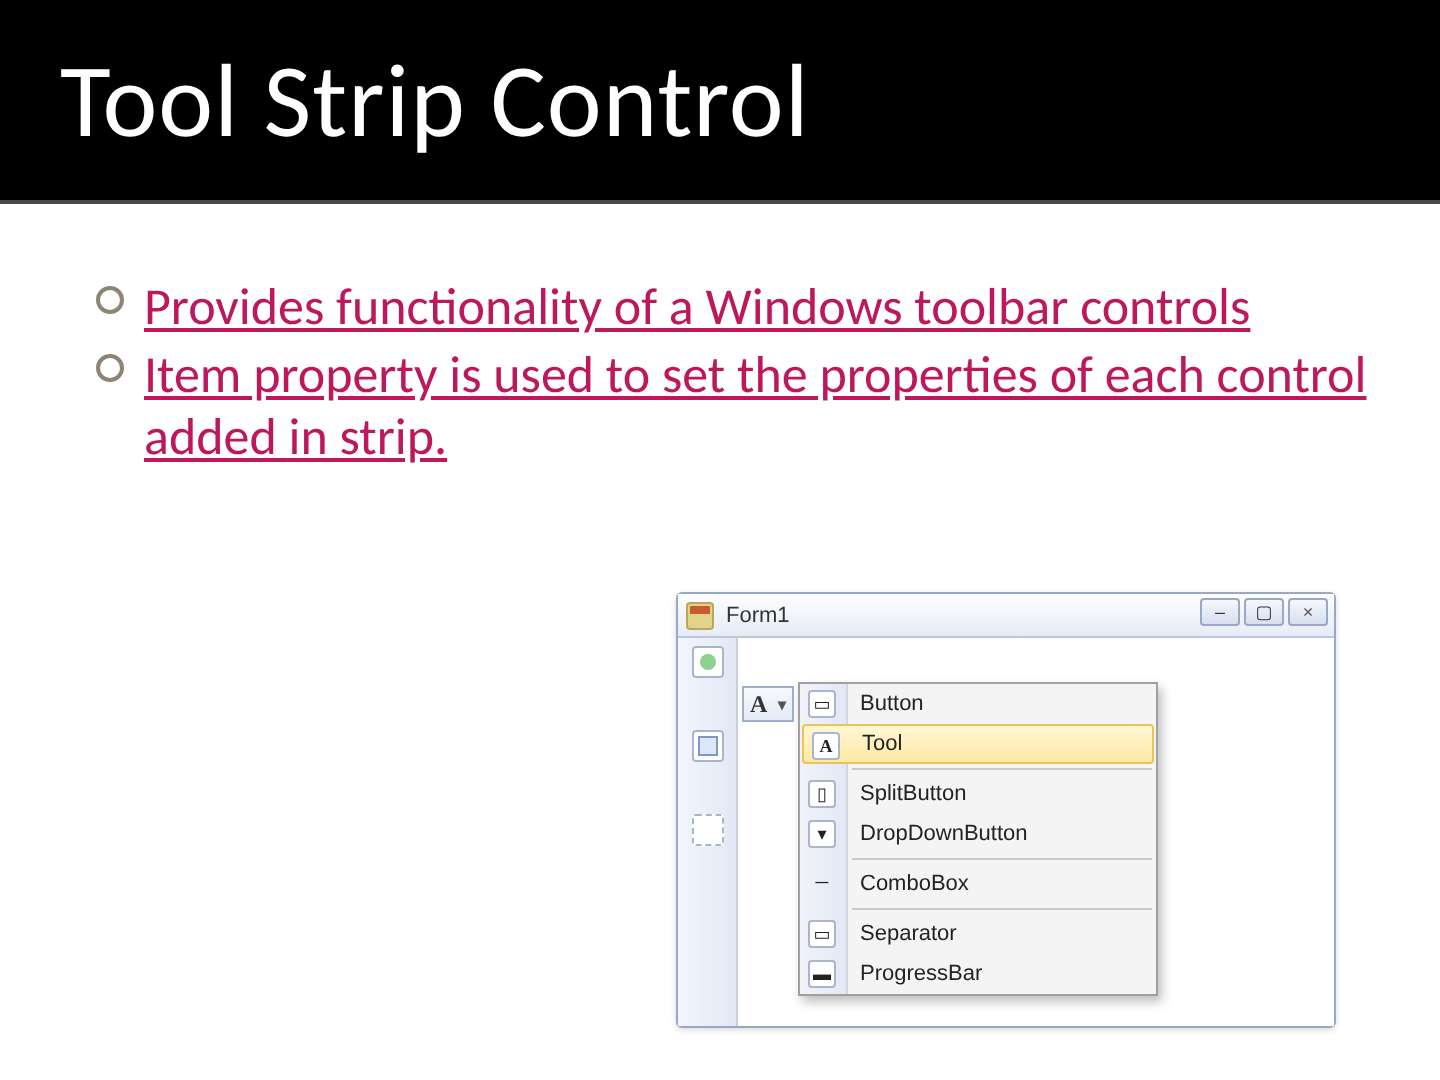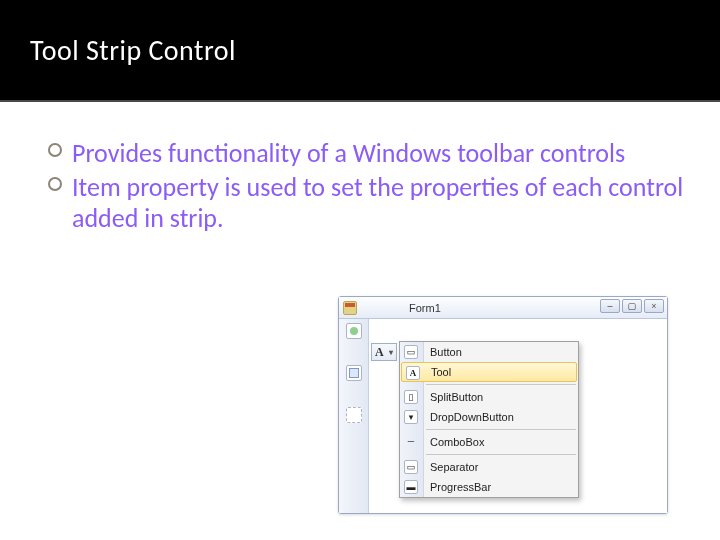--- a/index.html
+++ b/index.html
@@ -16,28 +16,29 @@
     background: #000;
     color: #fff;
     height: 102px;
     width: 100%;
     display: flex;
     align-items: center;
     padding-left: 30px;
     border-bottom: 2px solid #4a4a4a;
   }
   .title-band h1 {
-    font-size: 28px;
+    font-size: 52px;
     font-weight: 400;
     margin: 0;
     letter-spacing: 0.5px;
   }
   .content {
     padding: 36px 36px 0 48px;
-    color: #8b5cf6;
+    color: #be185d;
+    text-decoration: underline;
   }
   .bullet {
     font-size: 26px;
     line-height: 1.22;
     margin-bottom: 2px;
     position: relative;
     padding-left: 24px;
   }
   .bullet .marker {
     position: absolute;
@@ -64,21 +65,20 @@
     color: #333;
   }
   .win-titlebar {
     height: 22px;
     background: linear-gradient(#fdfefe,#e6ecf7);
     border-bottom: 1px solid #bcc6dd;
     display: flex;
     align-items: center;
     padding: 0 4px;
     position: relative;
-    gap: 46px;
   }
   .win-titlebar .form-icon {
     width: 14px; height: 14px;
     background: #e2d28a;
     border: 1px solid #b8a85c;
     border-radius: 2px;
     margin-right: 6px;
     position: relative;
   }
   .win-titlebar .form-icon::after {

